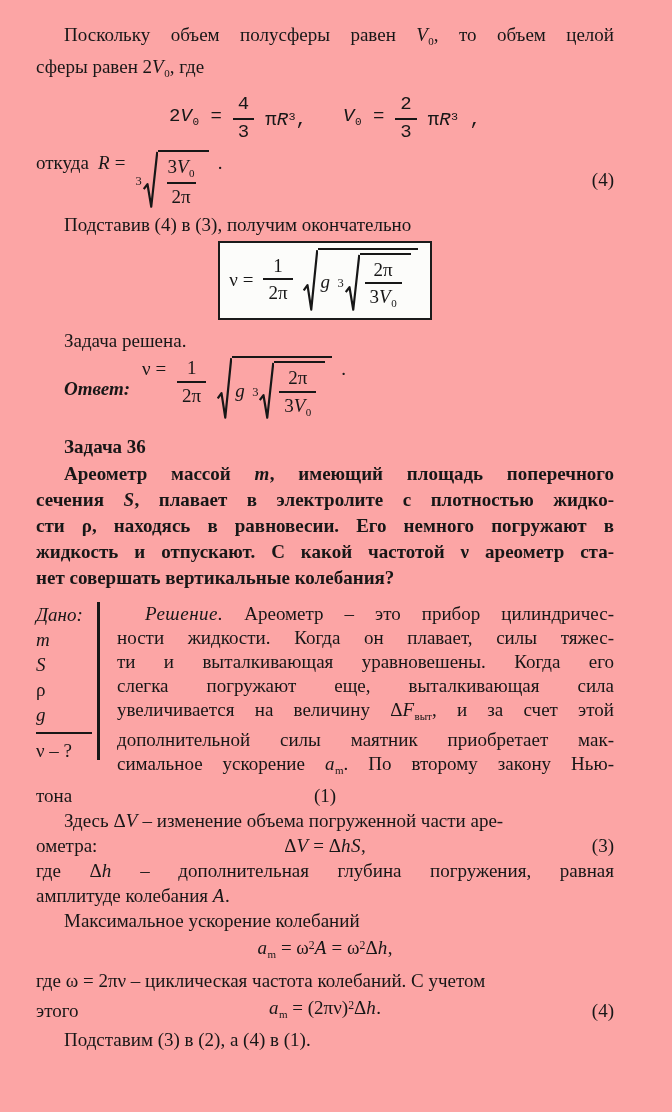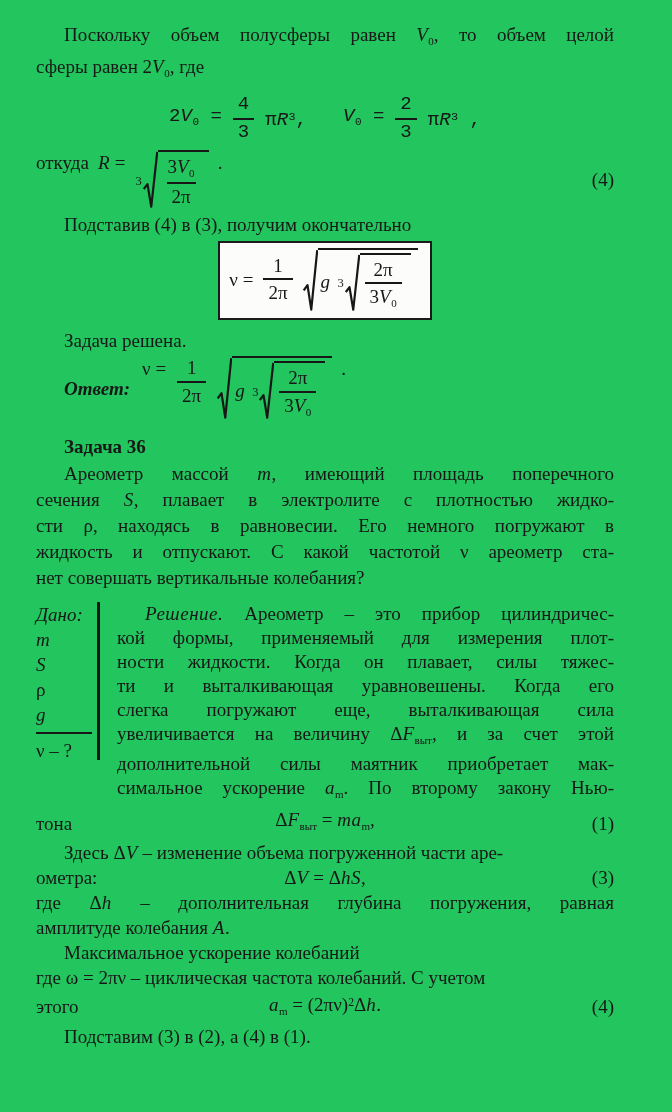--- a/index.html
+++ b/index.html
@@ -1,20 +1,20 @@
 <!DOCTYPE html>
 <html><head>
 <meta charset="utf-8">
 <style>
   html,body{margin:0;padding:0;background:#e8e8e6;}
   .page{
     position:relative;
     width:672px;height:1112px;
     margin:0 auto;
-    background:#22c55e;
+    background:#fca5a5;
     color:#171717;
     font-family:"Liberation Serif","DejaVu Serif",serif;
     font-size:19px;line-height:25px;
     box-sizing:border-box;
     padding:22px 58px 0 36px;
     overflow:hidden;
   }
   
   .para-block > div, .sol-col > div{ text-align:justify; text-align-last:justify; }
   .para-block > div:last-child{ text-align-last:left; }
@@ -45,21 +45,21 @@
   
   .boxwrap{ text-align:center; margin:4px 0 8px; }
   .eqbox{ display:inline-flex; align-items:center; gap:8px;
           border:2.6px solid #1b1b1b; padding:5px 12px 7px 9px; background:#fcfcfa; }
   
   .f-spheres{ margin:7px 0 5px;font-family:Liberation Mono, monospace; }
   .f-radius{ margin:2px 0 3px; }
   .answer-row{ display:flex; align-items:center; gap:12px; padding-left:28px; margin:3px 0 10px; }
   .ans-label{ font-style:italic; font-weight:bold; }
   .task-heading{ font-weight:bold; padding-left:28px; margin:14px 0 2px; }
-  .statement{ font-weight:normal; line-height:26px; }
+  .statement{ font-weight:bold; line-height:26px; }
   .dano-row{ display:flex; gap:17px; margin:11px 0 1px; }
   .given-col{ width:64px; flex:0 0 64px; border-right:3px solid #171717;
               height:158px; box-sizing:border-box; line-height:25px; }
   .g-label{ font-style:italic; }
   .g-rule{ border-top:2px solid #171717; width:56px; margin:5px 0 4px; }
   .sol-col{ flex:1; line-height:24px; }
 </style>
 </head>
 <body>
 
@@ -190,52 +190,53 @@
           <div><i>m</i></div>
           <div><i>S</i></div>
           <div>ρ</div>
           <div><i>g</i></div>
         </div>
       <div class="g-rule"></div>
       <div class="g-find">ν – ?</div>
     </div>
     <div class="sol-col indent-first">
         <div><i>Решение.</i> Ареометр – это прибор цилиндричес-</div>
-        <div>кой формы, применяемый для измерения плот-</div>
         <div>ности жидкости. Когда он плавает, силы тяжес-</div>
         <div>ти и выталкивающая уравновешены. Когда его</div>
         <div>слегка погружают еще, выталкивающая сила</div>
         <div>увеличивается на величину Δ<i>F</i><sub>выт</sub>, и за счет этой</div>
         <div>дополнительной силы маятник приобретает мак-</div>
         <div>симальное ускорение <i>a</i><sub>m</sub>. По второму закону Нью-</div>
       </div>
   </div>
 
   <div class="grid3">
     <span class="gleft">тона</span>
-    <span>Δ<i>F</i><sub>выт</sub> = <i>ma</i><sub>m</sub>,</span>
     <span class="gtag">(1)</span>
   </div>
 
 
   <div class="ind">Здесь Δ<i>V</i> – изменение объема погруженной части аре-</div>
 
   <div class="grid3">
     <span class="gleft">ометра:</span>
     <span>Δ<i>V</i> = Δ<i>hS</i>,</span>
     <span class="gtag">(3)</span>
   </div>
 
   <div class="para-block">
       <div>где Δ<i>h</i> – дополнительная глубина погружения, равная</div>
       <div>амплитуде колебания <i>А</i>.</div>
     </div>
 
   <div class="ind">Максимальное ускорение колебаний</div>
 
+  <div class="eqrow">
+    <span><i>a</i><sub>m</sub> = ω<sup>2</sup><i>A</i> = ω<sup>2</sup>Δ<i>h</i>,</span>
+  </div>
 
   <div>где ω = 2πν – циклическая частота колебаний. С учетом</div>
 
   <div class="grid3">
     <span class="gleft">этого</span>
     <span><i>a</i><sub>m</sub> = (2πν)<sup>2</sup>Δ<i>h</i>.</span>
     <span class="gtag">(4)</span>
   </div>
 
   <div class="ind">Подставим (3) в (2), а (4) в (1).</div>

